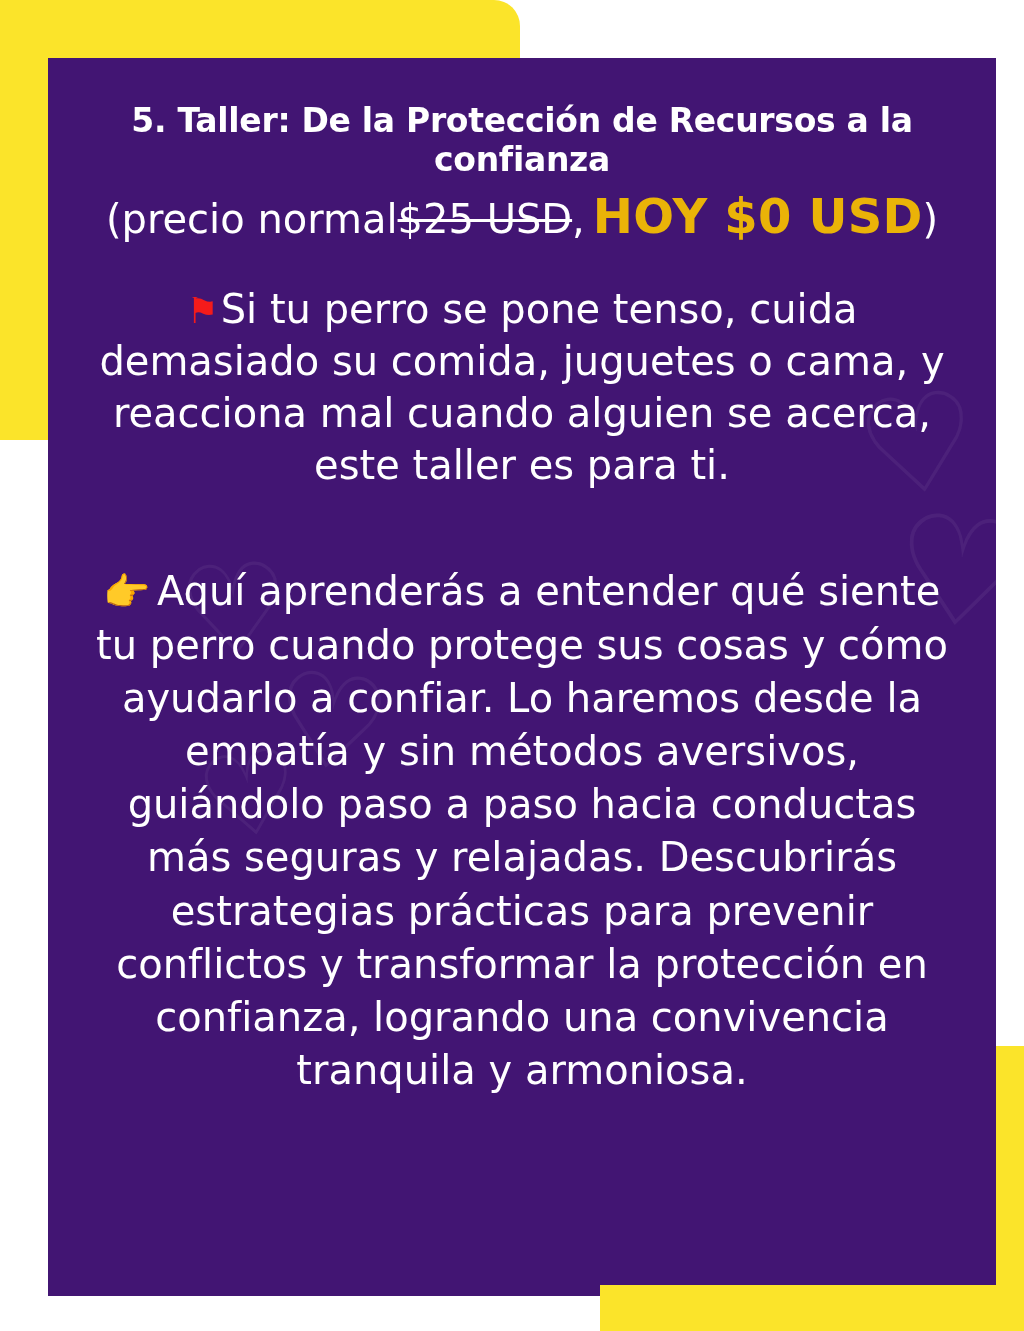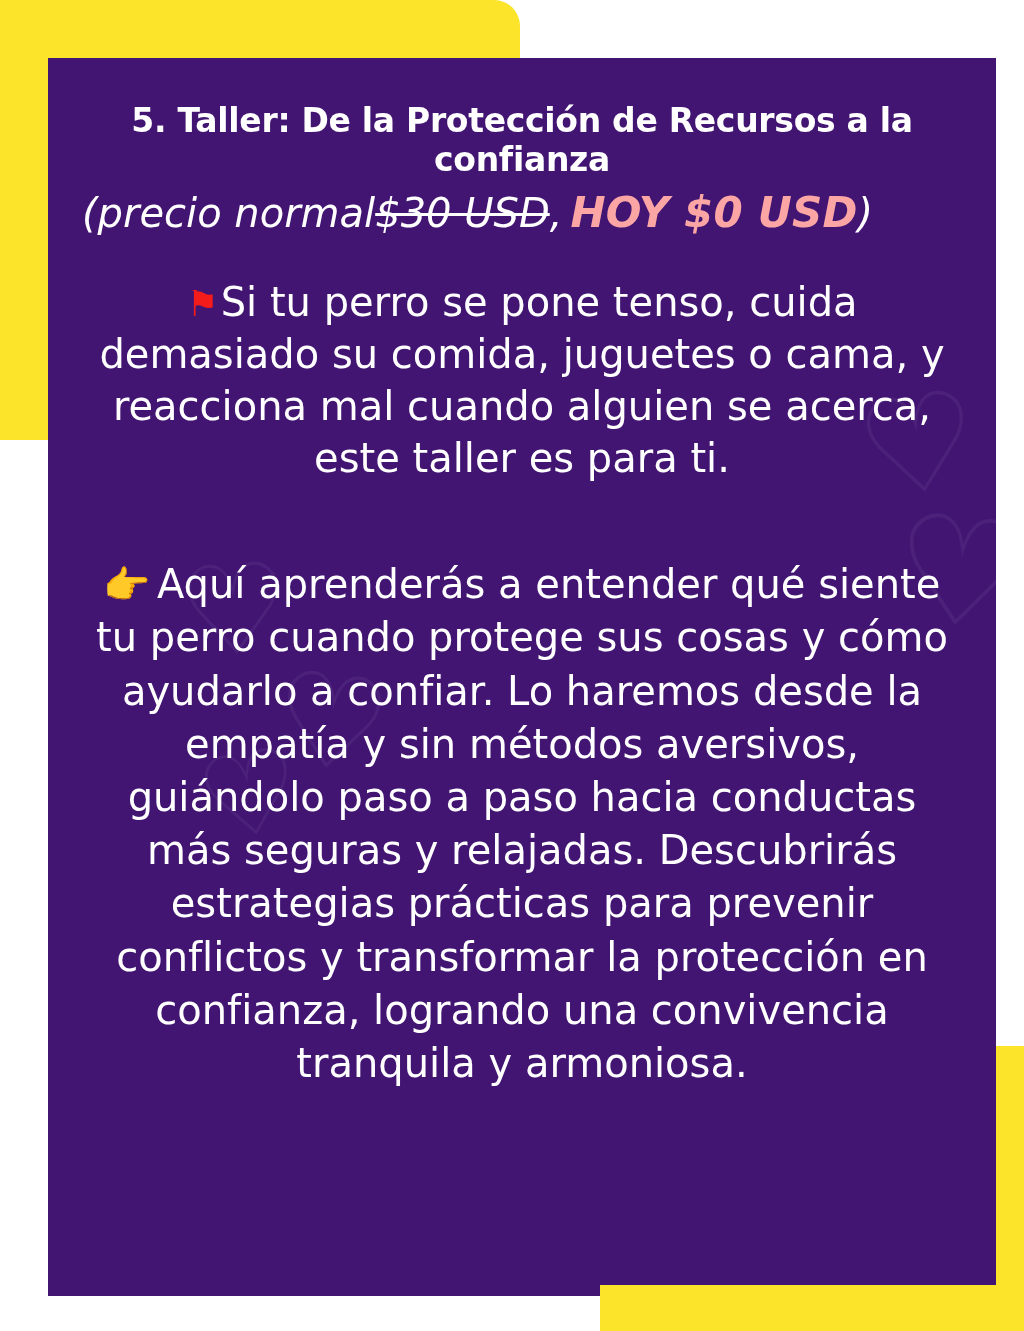--- a/index.html
+++ b/index.html
@@ -93,35 +93,35 @@
     letter-spacing: -0.3px;
     margin: 0 28px;
   }
 
   .price-line {
     margin-top: 8px;
     font-size: 40px;
     line-height: 1.2;
     font-weight: 400;
     display: flex;
+    justify-content: center;
     align-items: baseline;
     flex-wrap: wrap;
     gap: 0px;
-    font-style: italic;
   }
   .price-line .paren { font-weight: 400; }
   .price-strike {
     text-decoration: line-through;
     text-decoration-thickness: 3px;
     font-weight: 400;
   }
   .price-highlight {
-    color: #fca5a5;
+    color: #eab308;
     font-weight: bold;
-    font-size: 42px;
+    font-size: 48px;
     margin-left: 8px;
     letter-spacing: 0.2px;
   }
 
   .body-block {
     margin-top: 38px;
     font-size: 40px;
     line-height: 1.30;
     font-weight: 400;
     padding: 0 10px;
@@ -159,21 +159,21 @@
     <span class="heart h3">♡</span>
     <span class="heart h4">♡</span>
     <span class="heart h5">♡</span>
 
     <div class="card-inner">
 
       <h1 class="title">5. Taller: De la Protección de Recursos a la confianza</h1>
 
       <div class="price-line">
         <span class="paren">(precio normal </span>
-          <span class="price-strike">$30 USD</span>
+          <span class="price-strike">$25 USD</span>
           <span>, </span>
           <span class="price-highlight">HOY $0 USD</span>
           <span class="paren">)</span>
       </div>
 
       <div class="body-block first">
         <span class="flag-icon">⚑</span><span class="p-text">Si tu perro se pone tenso, cuida demasiado su comida, juguetes o cama, y reacciona mal cuando alguien se acerca, este taller es para ti.</span>
       </div>
 
       <div class="body-block second">

